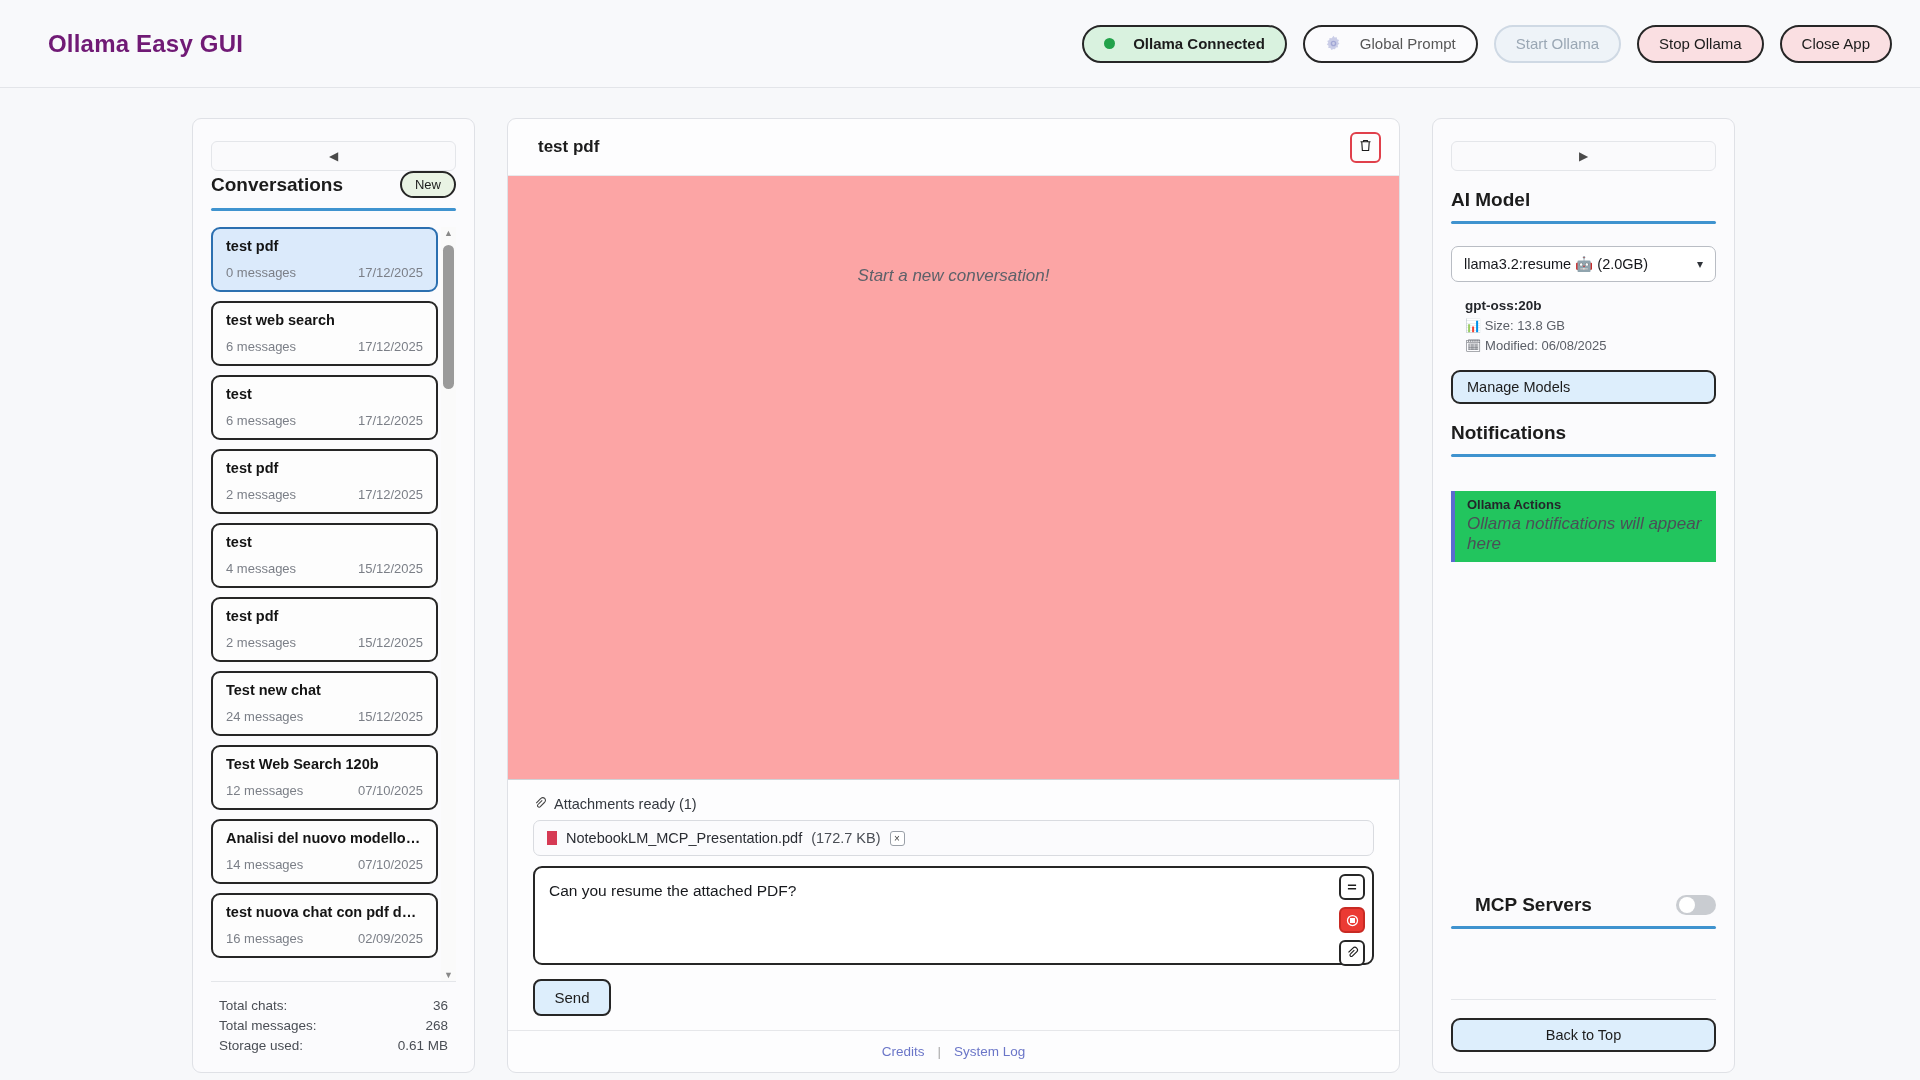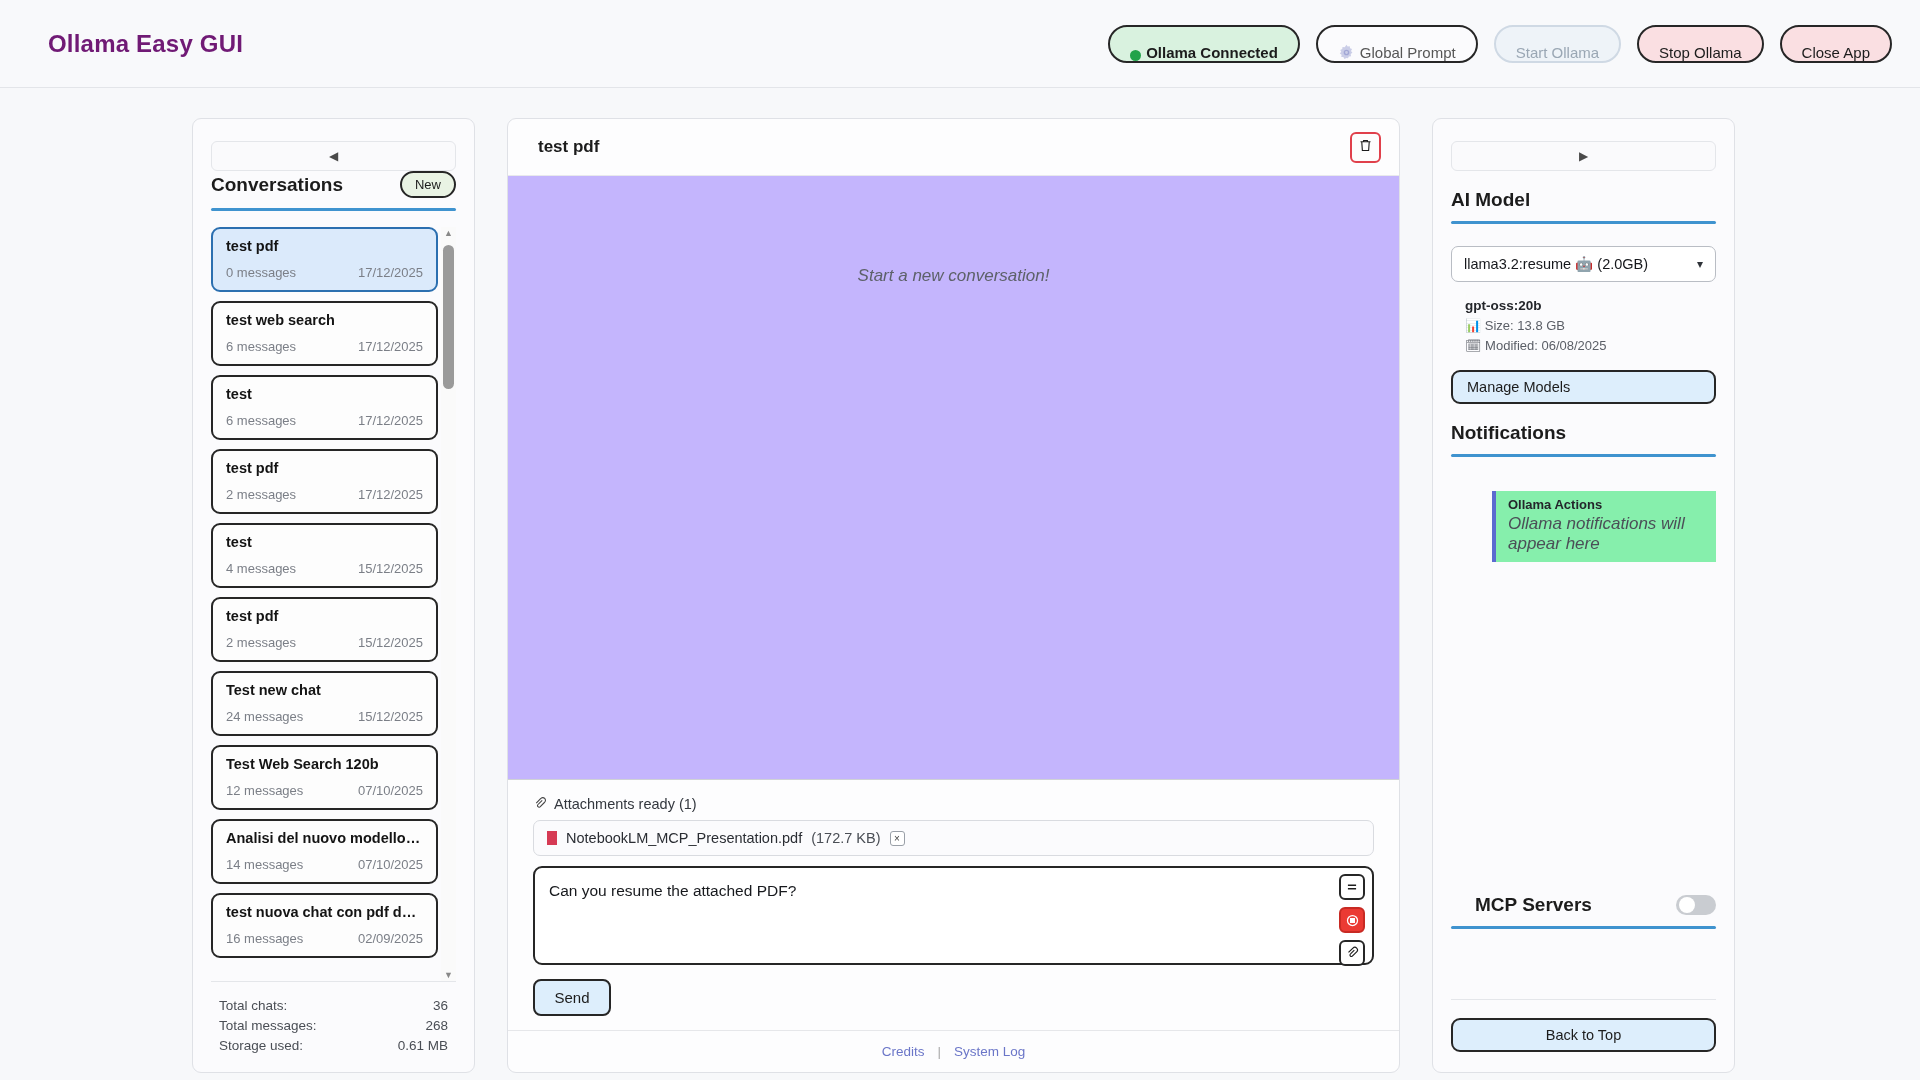--- a/index.html
+++ b/index.html
@@ -33,22 +33,22 @@
     display: flex;
     align-items: center;
     gap: 16px;
   }
   .pill {
     border: 2px solid #262626;
     border-radius: 22px;
     height: 38px;
     padding: 0 20px;
     display: flex;
-    align-items: flex-end;
-    gap: 5px;
+    align-items: center;
+    gap: 18px;
     font-size: 15px;
     color: #1c1c1c;
     background: #ffffff;
     cursor: pointer;
     white-space: nowrap;
   }
   .pill.connected { background: #d9f2df; font-weight: bold; }
   .pill.ghost { background: #fbfbfd; color: #565656; }
   .pill.disabled {
     border: 2px solid #cfd9e4;
@@ -175,21 +175,21 @@
     border: 2px solid #e0404b; border-radius: 6px;
     background: #fdfdfd;
     display: flex; align-items: center; justify-content: center;
     cursor: pointer;
   }
   .chat-body {
     flex: 1;
     display: flex; align-items: flex-start; justify-content: center;
     padding-top: 90px;
     border-bottom: 1px solid #cfd2d6;
-    background: #c4b5fd;
+    background: #fca5a5;
   }
   .empty-text { font-style: italic; font-size: 17px; color: #5d6169; }
 
   .composer { padding: 16px 25px 0 25px; }
   .attach-label {
     font-size: 14.5px; color: #33373e;
     display: flex; align-items: center; gap: 8px; margin-bottom: 8px;
   }
   .attach-box {
     border: 1px solid #d9dbe0; border-radius: 7px;
@@ -267,23 +267,22 @@
     margin-top: 14px;
     border: 2px solid #262626; border-radius: 9px;
     background: #ddeefc; height: 34px;
     display: flex; align-items: center;
     padding: 0 14px;
     font-size: 14.5px; color: #1c1c1c; cursor: pointer;
   }
   .notif {
     margin-top: 34px;
     border-left: 4px solid #5b6ad0;
-    background: #86efac;
+    background: #22c55e;
     padding: 6px 0 8px 12px;
-    margin-left: 41px;
   }
   .notif-title { font-size: 13px; font-weight: bold; color: #24262b; }
   .notif-text { font-size: 17px; color: #4b4f57; margin-top: 2px; font-style: italic; }
   .mcp-head { display: flex; align-items: center; margin-top: auto; margin-left: 24px; }
   .toggle {
     margin-left: auto;
     width: 40px; height: 20px; border-radius: 11px;
     background: #c9ccd1; position: relative; cursor: pointer;
   }
   .toggle .knob {

